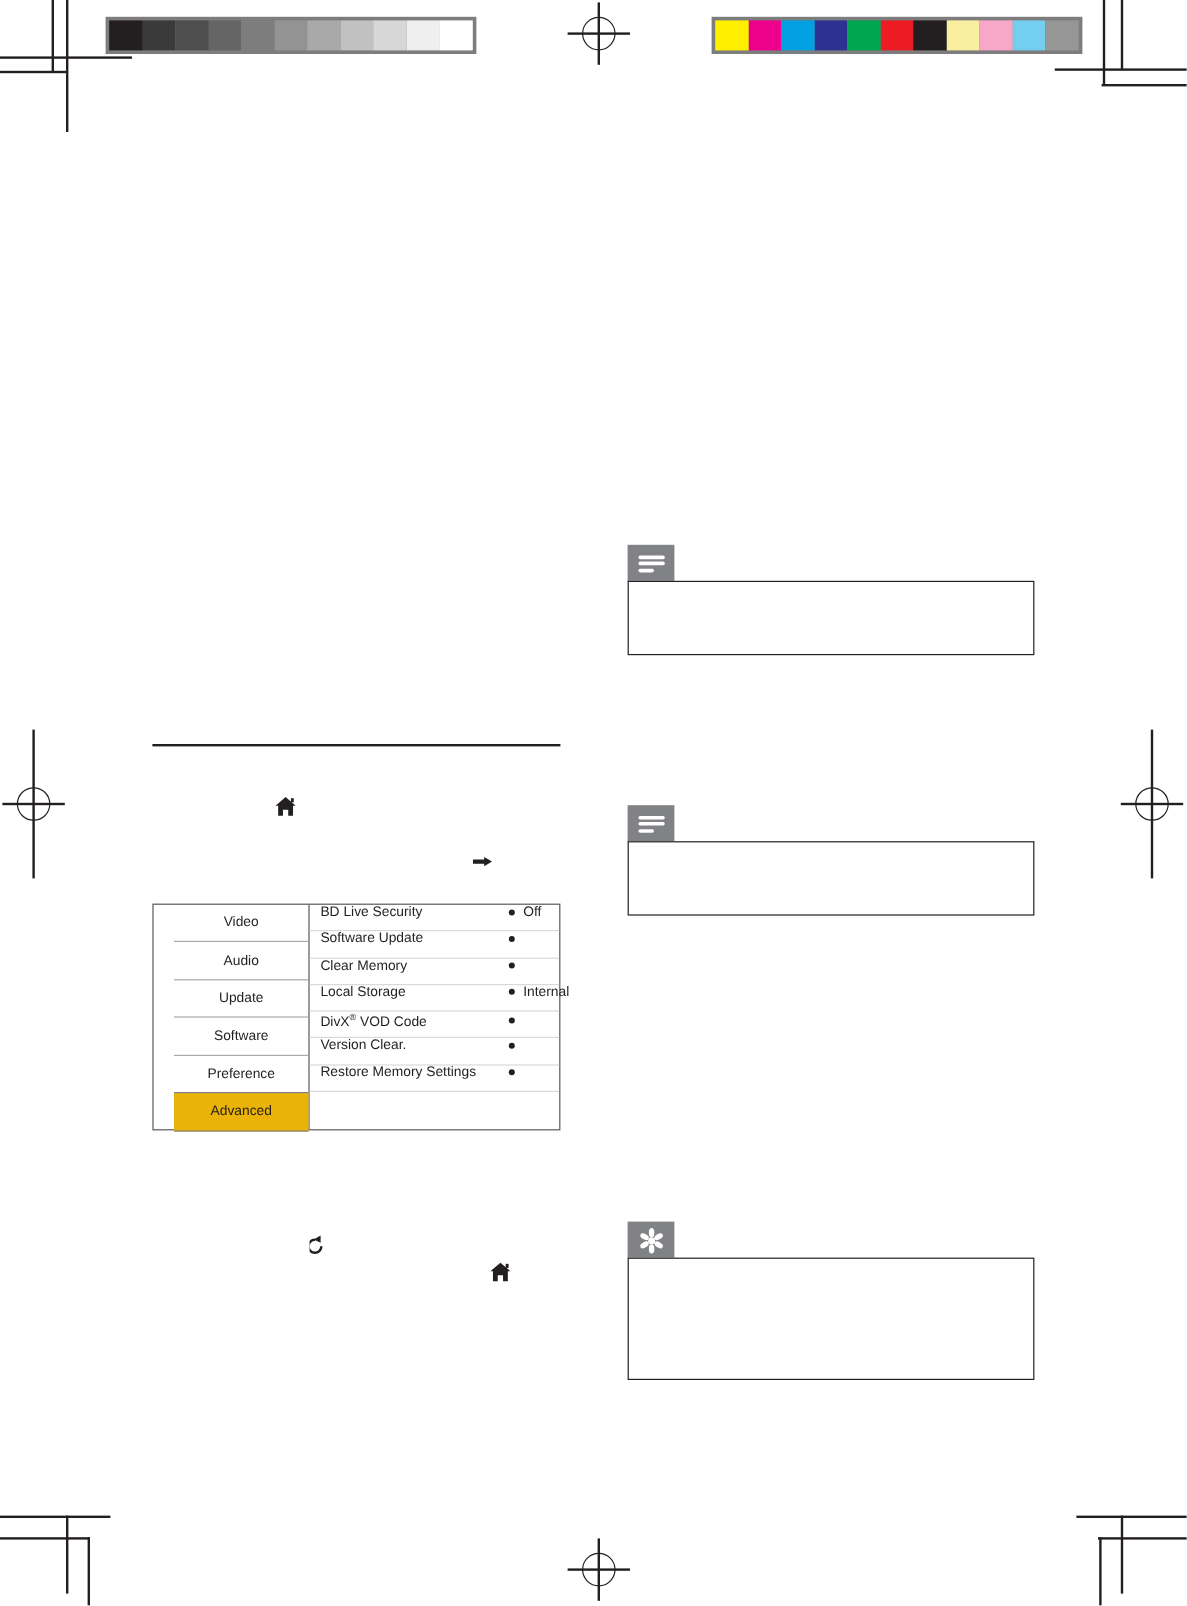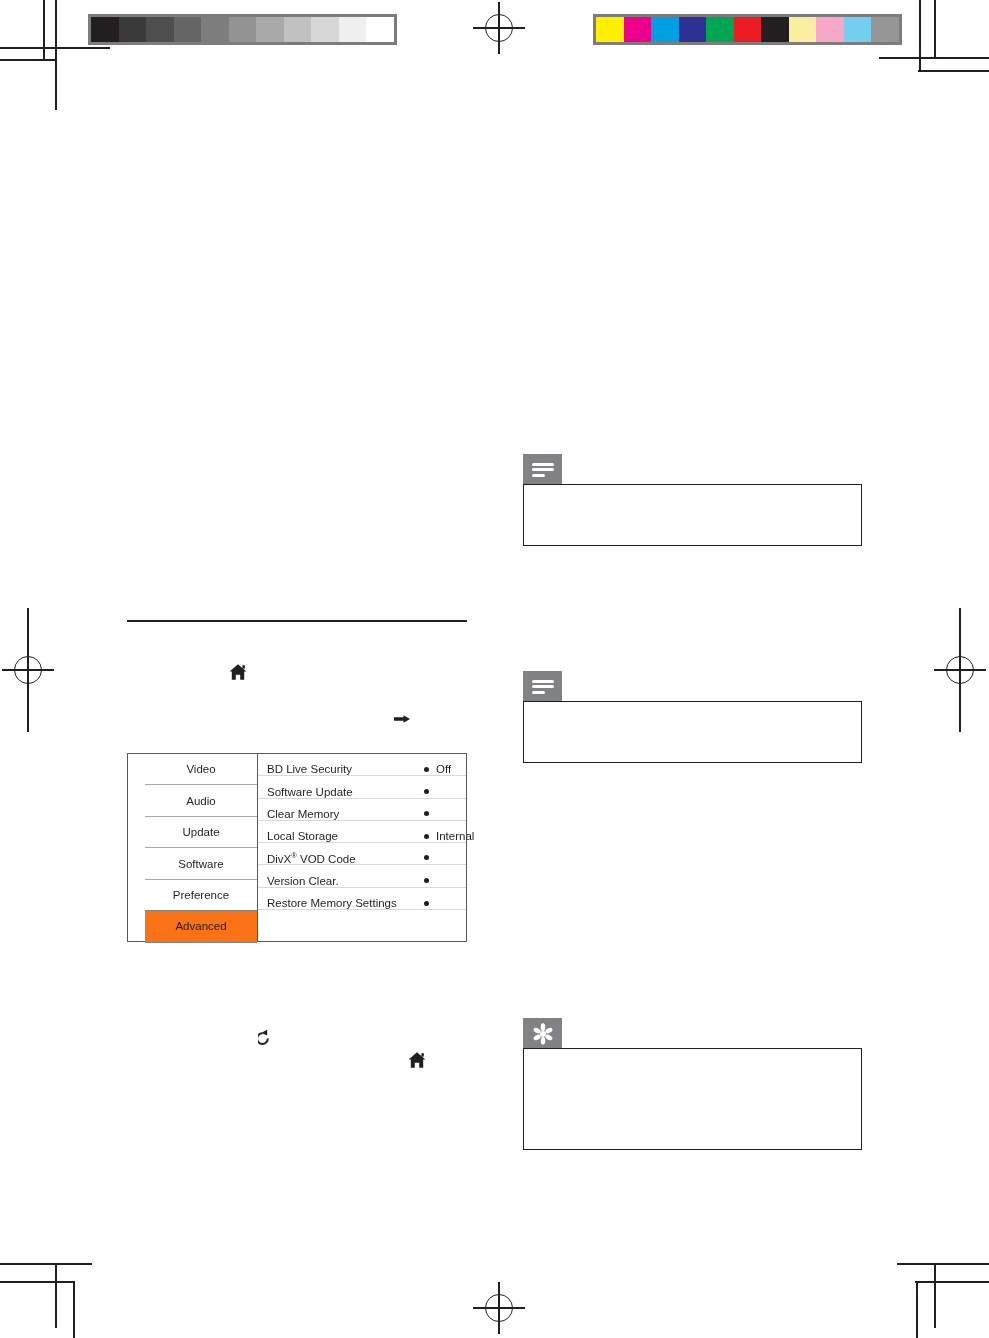--- a/index.html
+++ b/index.html
@@ -48,25 +48,25 @@
   .menu-left{
     width:113px;border-right:1.6px solid #58595b;box-sizing:border-box;
     display:flex;flex-direction:column;
   }
   .menu-left .mi{
     flex:1;display:flex;align-items:center;justify-content:center;
     font-size:11.5px;color:#231f20;border-top:1.6px solid #a7a9ac;
     box-sizing:border-box;
   }
   .menu-left .mi:first-child{border-top:none;}
-  .menu-left .mi.sel{background:#f97316;border-top:1.6px solid #808285;
+  .menu-left .mi.sel{background:#eab308;border-top:1.6px solid #808285;
     border-bottom:1.6px solid #808285;margin-bottom:-1.6px;}
   .menu-right{flex:1;display:flex;flex-direction:column;padding:0 0 0 0;box-sizing:border-box;}
   .menu-right .ri{
-    height:22.3px;display:flex;align-items:flex-end;
+    height:22.3px;display:flex;align-items:flex-start;
     border-bottom:1.8px solid #d9d9d9;
     font-size:11.5px;color:#231f20;box-sizing:border-box;
     padding-left:9px;
   }
   .menu-right .ri.blank{border-bottom:none;flex:1;}
   .ri .lbl{flex:0 0 auto;}
   .ri .dot{position:absolute;left:387px;width:5px;height:5px;border-radius:50%;background:#231f20;}
   .ri-wrap{position:relative;width:100%;display:flex;align-items:center;}
   .ri .val{position:absolute;left:398px;font-size:11.5px;}
   sup{font-size:7.5px;vertical-align:super;}

